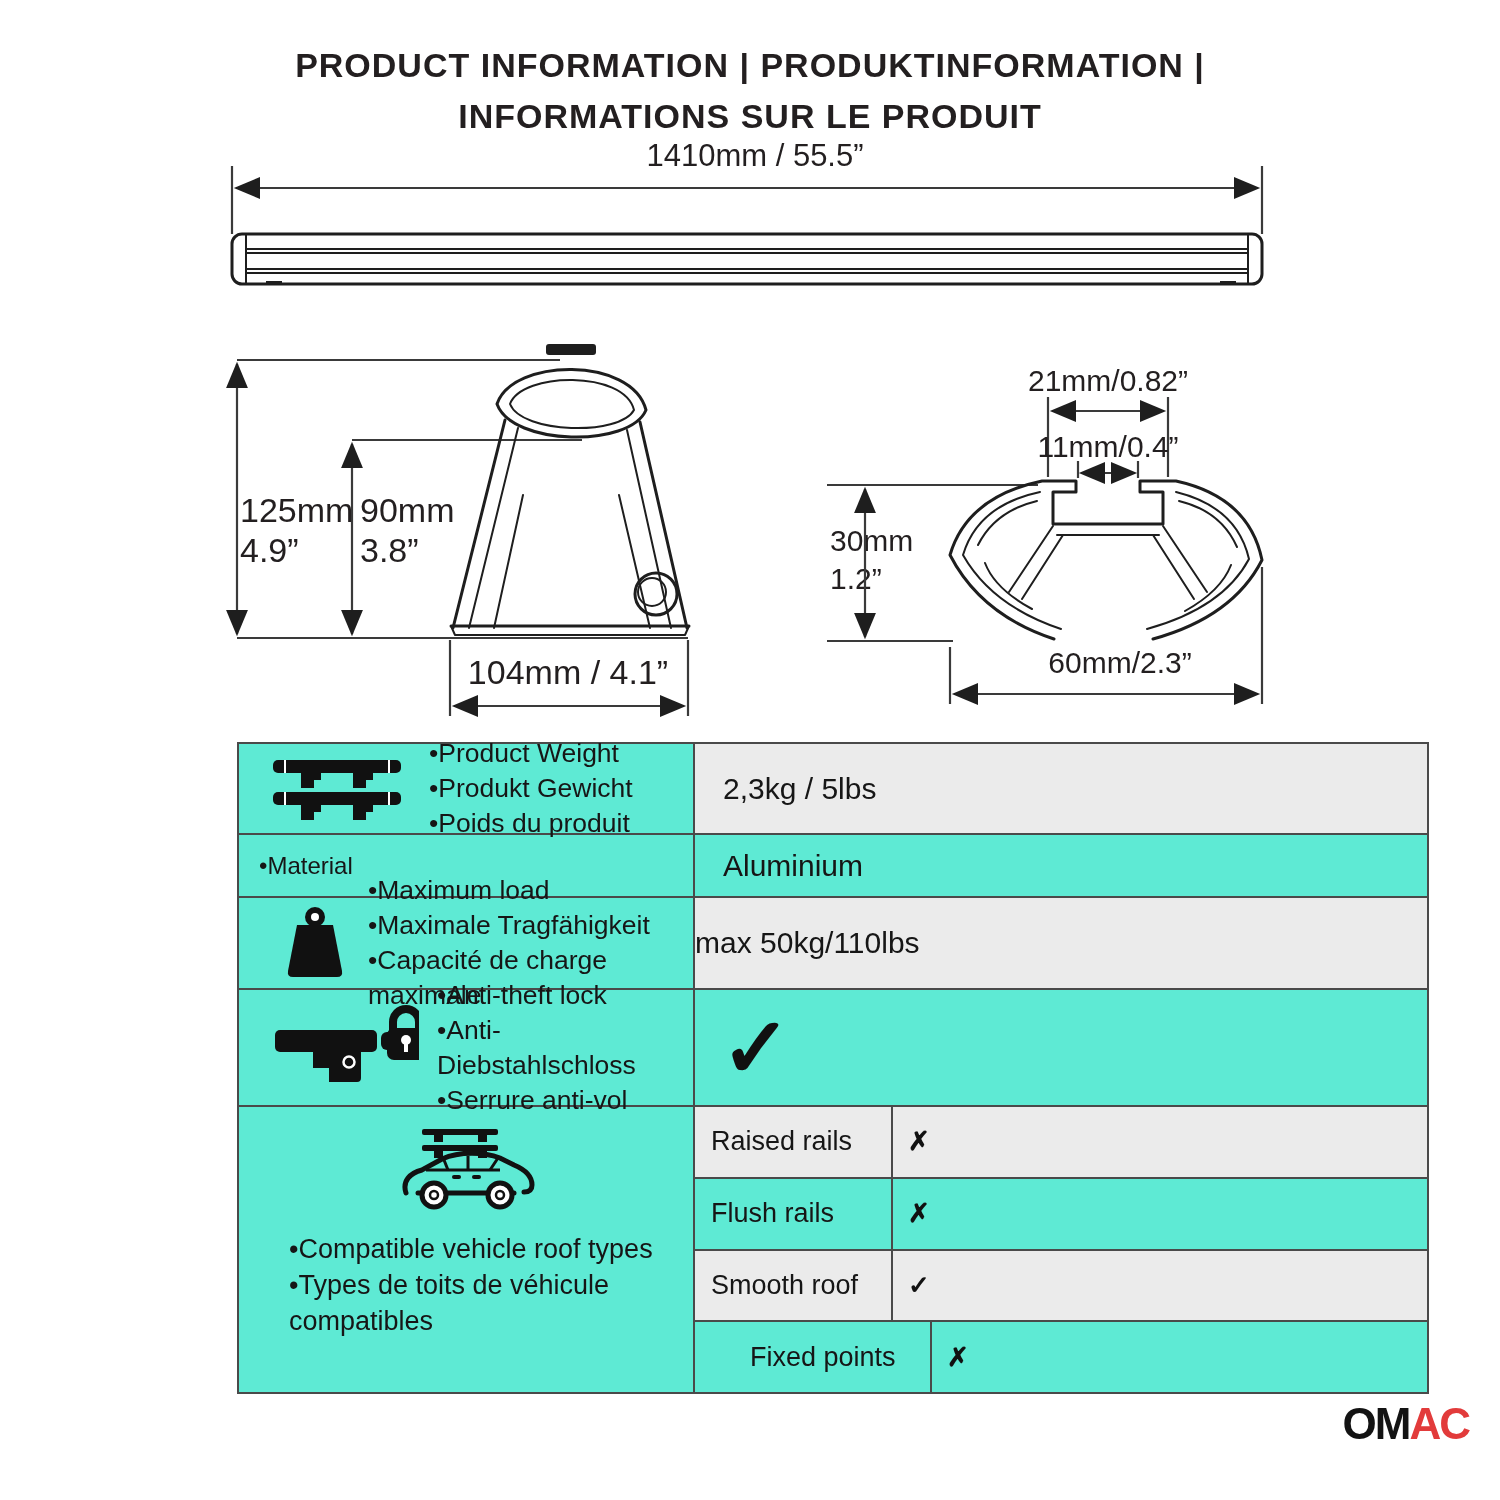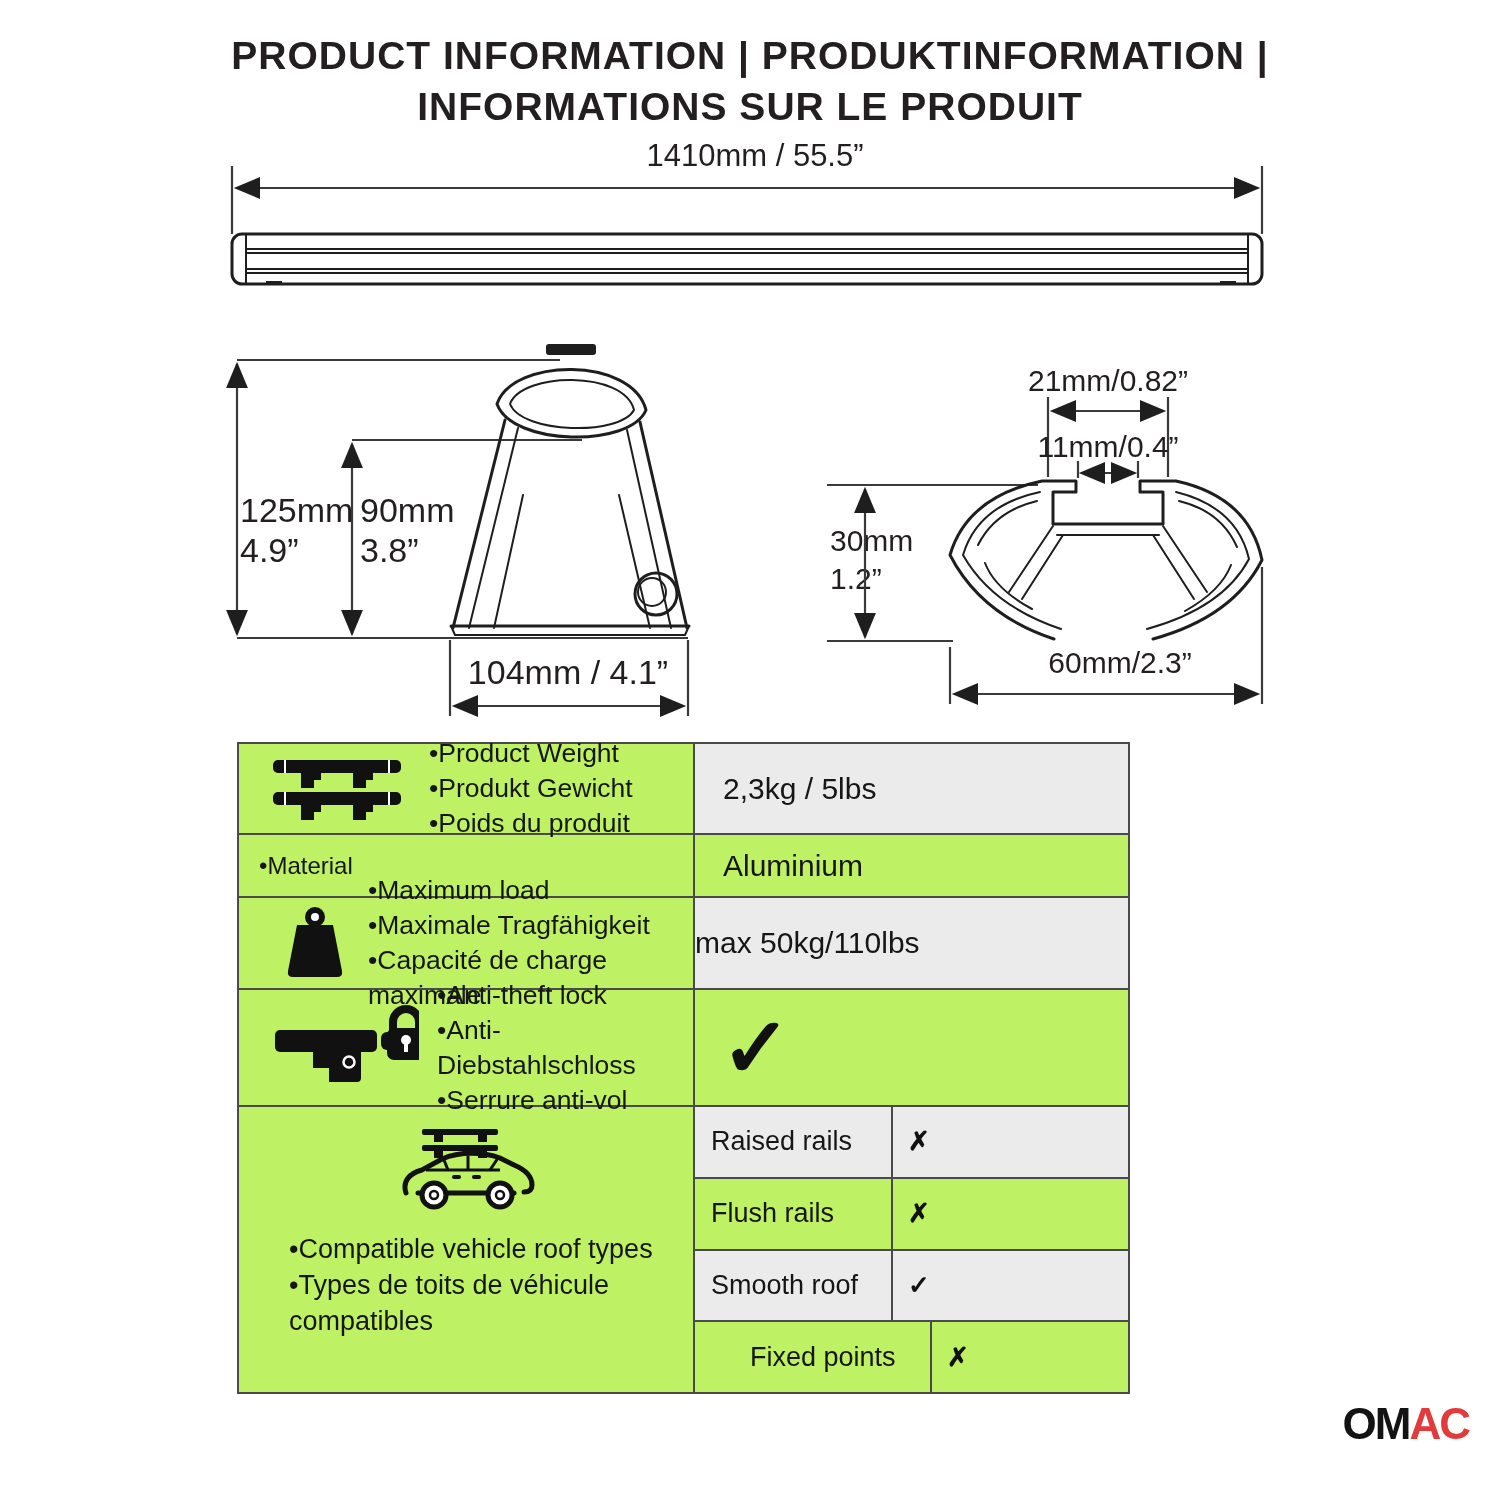--- a/index.html
+++ b/index.html
@@ -1,29 +1,29 @@
 <!DOCTYPE html>
 <html><head>
 <meta charset="utf-8">
 <style>
   html,body{margin:0;padding:0;background:#fff;}
   .page{position:relative;width:1500px;height:1500px;background:#fff;overflow:hidden;
         font-family:"Liberation Sans",sans-serif;color:#231f20;}
   
-  .title{position:absolute;top:30px;left:0;width:100%;text-align:center;
-         font-weight:bold;font-size:39px;line-height:51px;letter-spacing:1px;color:#231f20;}
+  .title{position:absolute;top:40px;left:0;width:100%;text-align:center;
+         font-weight:bold;font-size:34px;line-height:51px;letter-spacing:1px;color:#231f20;}
   
   .dg{position:absolute;}
   .dg text{font-family:"Liberation Sans",sans-serif;fill:#231f20;}
   .dg .dim{stroke:#3a3a3a;stroke-width:2.2;fill:none;}
   .dg .obj{stroke:#1e1e1e;stroke-width:3;fill:none;stroke-linejoin:round;stroke-linecap:round;}
   .dg .obj2{stroke:#1e1e1e;stroke-width:2;fill:none;stroke-linejoin:round;stroke-linecap:round;}
   
-  .spec-table{position:absolute;left:237px;top:742px;width:893px;height:652px;
-              border:2px solid #4a4a4a;box-sizing:border-box;display:flex;flex-direction:column;background:#bef264;}
+  .spec-table{position:absolute;left:237px;top:742px;width:1192px;height:652px;
+              border:2px solid #4a4a4a;box-sizing:border-box;display:flex;flex-direction:column;background:#5eead4;}
   .t-row{display:flex;border-bottom:2px solid #4a4a4a;box-sizing:border-box;}
   .t-row:last-child{border-bottom:none;flex:1;}
   .cell-left{width:456px;border-right:2px solid #4a4a4a;box-sizing:border-box;
              display:flex;align-items:center;}
   .cell-right{flex:1;display:flex;align-items:center;font-size:30px;}
   .shade{background:#ebebeb;text-align:center;}
   .lbl{font-size:26.5px;line-height:35px;color:#161616;}
   .val{padding-left:28px;color:#161616;}
   .r1{height:91px;} .r2{height:63px;} .r3{height:92px;} .r4{height:117px;}
   .icon-box{flex:0 0 auto;display:flex;align-items:center;justify-content:center;}

